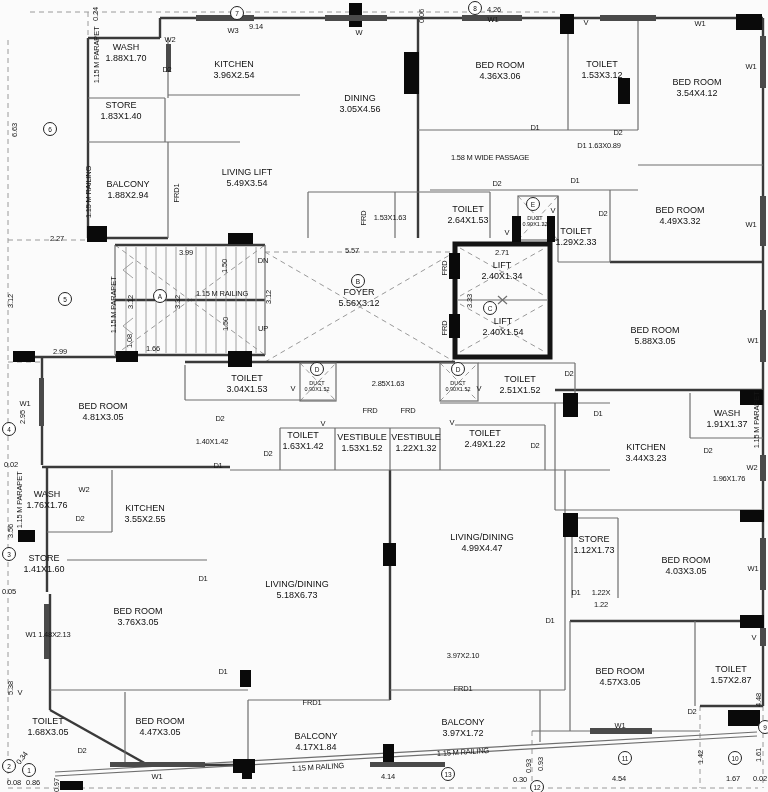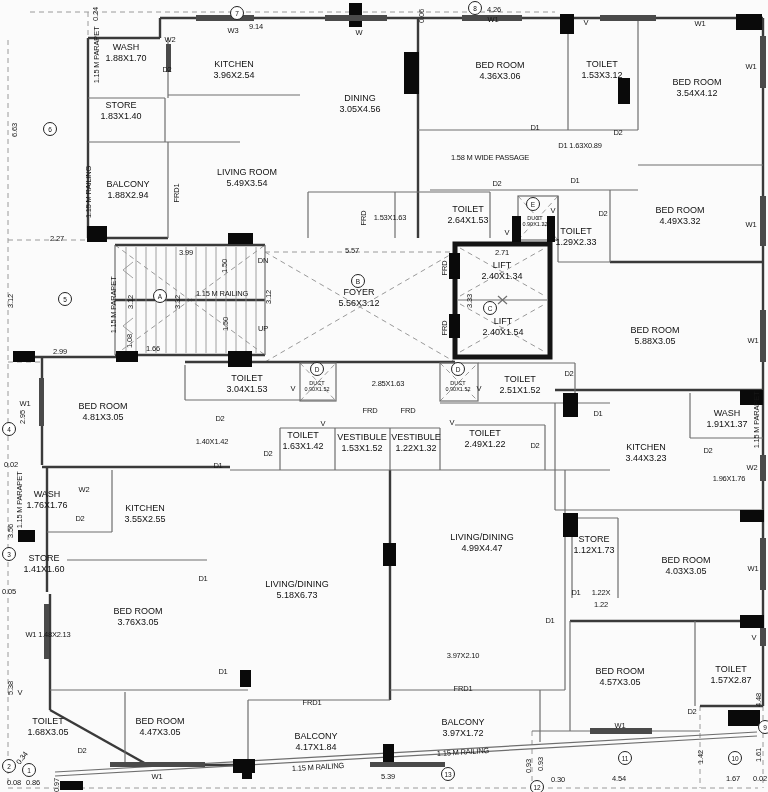--- a/index.html
+++ b/index.html
@@ -227,21 +227,21 @@
     </div>
 <div class="room" style="left:234px;top:70px">
       <span>KITCHEN</span>
       <span>3.96X2.54</span>
     </div>
 <div class="room" style="left:360px;top:104px">
       <span>DINING</span>
       <span>3.05X4.56</span>
     </div>
 <div class="room" style="left:247px;top:178px">
-      <span>LIVING ROOM</span>
+      <span>LIVING LIFT</span>
       <span>5.49X3.54</span>
     </div>
 <div class="room" style="left:500px;top:71px">
       <span>BED ROOM</span>
       <span>4.36X3.06</span>
     </div>
 <div class="room" style="left:602px;top:70px">
       <span>TOILET</span>
       <span>1.53X3.12</span>
     </div>
@@ -468,32 +468,32 @@
 <span class="lb" style="left:48px;top:634px">W1 1.48X2.13</span>
 <span class="lb" style="left:352px;top:250px">5.57</span>
 <span class="lb" style="left:186px;top:252px">3.99</span>
 <span class="lb" style="left:502px;top:252px">2.71</span>
 <span class="lb r90" style="left:469px;top:301px">3.33</span>
 <span class="lb r90" style="left:177px;top:302px">3.32</span>
 <span class="lb r90" style="left:224px;top:266px">1.50</span>
 <span class="lb r90" style="left:225px;top:324px">1.50</span>
 <span class="lb" style="left:153px;top:348px">1.66</span>
 <span class="lb r90" style="left:129px;top:341px">1.08</span>
-<span class="lb" style="left:580px;top:145px">D1 1.63X0.89</span>
+<span class="lb" style="left:599px;top:145px">D1 1.63X0.89</span>
 <span class="lb" style="left:390px;top:217px">1.53X1.63</span>
 <span class="lb" style="left:388px;top:383px">2.85X1.63</span>
 <span class="lb" style="left:212px;top:441px">1.40X1.42</span>
 <span class="lb" style="left:729px;top:478px">1.96X1.76</span>
 <span class="lb" style="left:601px;top:592px">1.22X</span>
 <span class="lb" style="left:601px;top:604px">1.22</span>
 <span class="lb" style="left:463px;top:655px">3.97X2.10</span>
-<span class="lb" style="left:388px;top:776px">5.39</span>
+<span class="lb" style="left:388px;top:776px">4.14</span>
 <span class="lb r90" style="left:528px;top:766px">0.93</span>
 <span class="lb r90" style="left:540px;top:764px">0.93</span>
-<span class="lb" style="left:558px;top:779px">0.30</span>
+<span class="lb" style="left:520px;top:779px">0.30</span>
 <span class="lb" style="left:619px;top:778px">4.54</span>
 <span class="lb r90" style="left:700px;top:757px">1.42</span>
 <span class="lb" style="left:733px;top:778px">1.67</span>
 <span class="lb r90" style="left:758px;top:755px">1.61</span>
 <span class="lb r90" style="left:758px;top:700px">4.48</span>
 <span class="lb" style="left:760px;top:778px">0.02</span>
 
 <span class="mk" style="left:237px;top:13px">7</span>
 <span class="mk" style="left:475px;top:8px">8</span>
 <span class="mk" style="left:50px;top:129px">6</span>

